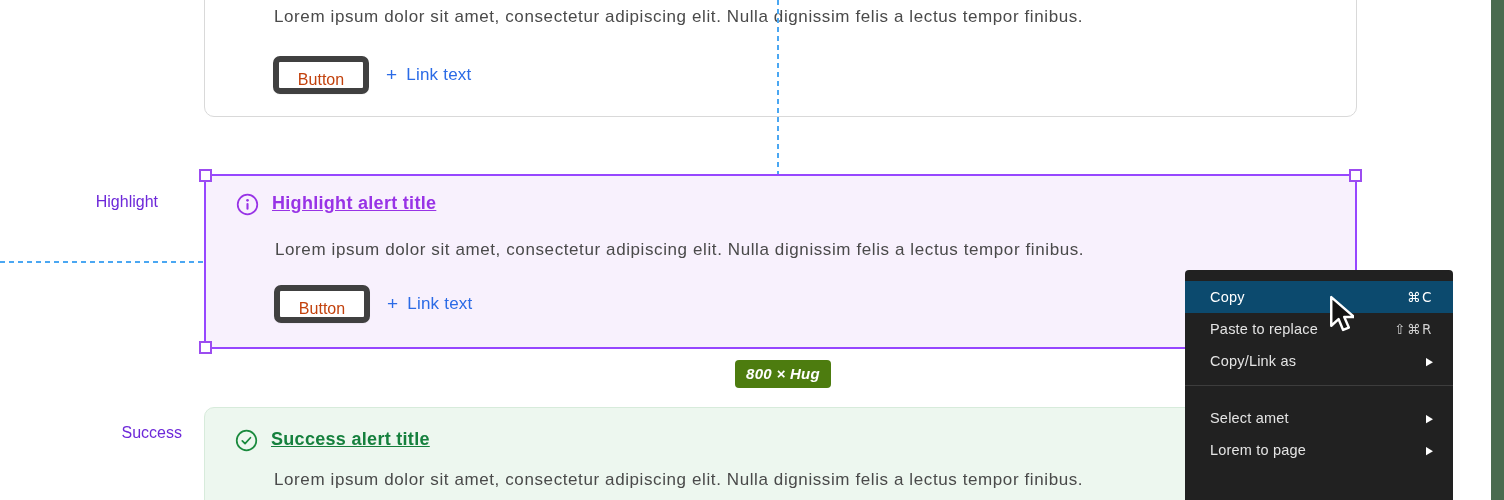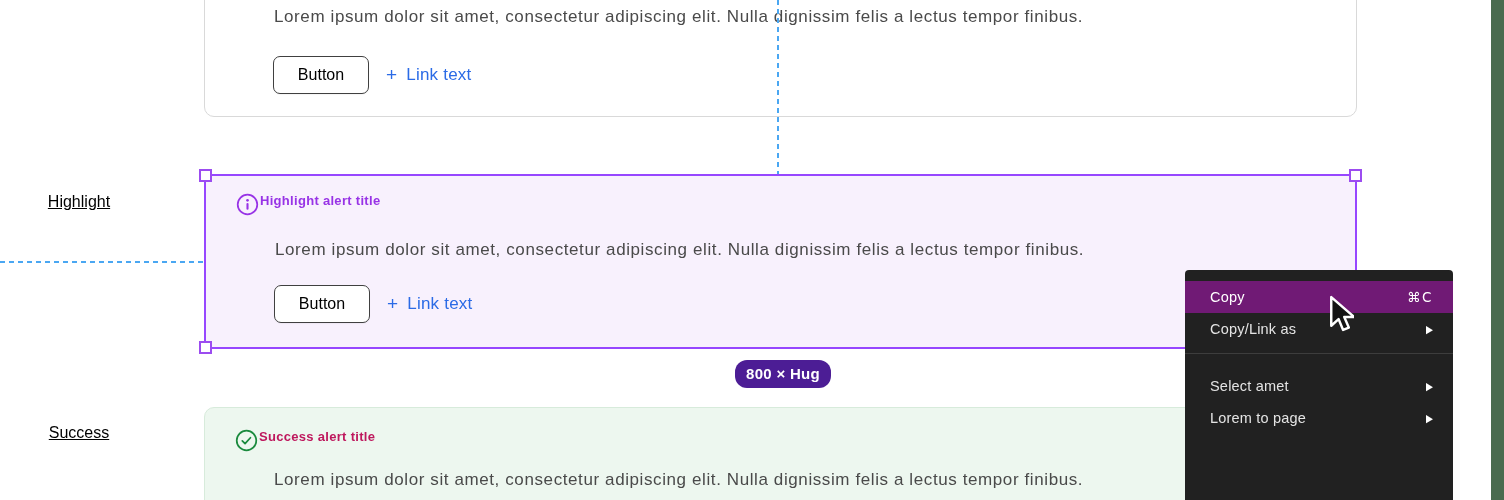--- a/index.html
+++ b/index.html
@@ -19,70 +19,70 @@
   
   .card{position:absolute;left:204px;width:1153px;box-sizing:border-box;}
   .card-top{top:-84px;height:201px;background:#fff;border:1px solid #d9d9d9;border-radius:10px;}
   .card-highlight{top:174px;height:175px;background:#f8f1fd;border:2px solid #9747ff;border-radius:2px;}
   .card-success{top:407px;height:150px;background:#edf7ef;border:1px solid #d7ebdb;border-radius:10px;}
   .alert-body{
     position:absolute;left:69px;white-space:nowrap;
     font-size:17px;letter-spacing:.6px;color:#4a4a4a;
   }
   .alert-title{
-    position:absolute;left:54px;white-space:nowrap;
-    font-size:13px;font-weight:bold;letter-spacing:.3px;
+    position:absolute;left:66px;white-space:nowrap;
+    font-size:18px;font-weight:bold;letter-spacing:.3px;text-decoration:underline;
   }
   .title-purple{color:#9833e6;}
-  .title-green{color:#be185d;text-align:right;}
+  .title-green{color:#15803d;text-align:right;}
   .alert-icon{position:absolute;left:30px;width:23px;height:23px;}
   .btn{
     position:absolute;left:68px;width:96px;height:38px;box-sizing:border-box;
-    background:#fff;border:1px solid #404040;border-radius:7px;
-    font-size:16px;color:#000000;text-align:center;line-height:36px;
+    background:#fff;border:6px solid #404040;border-radius:7px;
+    font-size:16px;color:#c2410c;text-align:center;line-height:36px;
     box-shadow:0 1px 1px rgba(0,0,0,.04);
   }
   .link-row{
     position:absolute;left:181px;height:38px;display:flex;align-items:center;gap:9px;
     color:#2b6be6;font-size:17px;font-weight:500;letter-spacing:.2px;white-space:nowrap;
   }
   .plus{font-size:19px;font-weight:500;}
   
   .handle{
     position:absolute;width:9px;height:9px;background:#fff;
     border:2px solid #9c4cf0;z-index:4;
   }
   .h-tl{left:-7px;top:-7px;} .h-tr{right:-7px;top:-7px;}
   .h-bl{left:-7px;bottom:-7px;} .h-br{right:-7px;bottom:-7px;}
   
   .row-label{
-    position:absolute;left:0;width:158px;text-align:center;
-    font-size:16px;color:#000000;white-space:nowrap;text-decoration:underline;
+    position:absolute;left:0;width:158px;text-align:right;
+    font-size:16px;color:#6d28d9;white-space:nowrap;
   }
   .label-highlight{top:193px;}
-  .label-success{top:424px;}
+  .label-success{top:424px;margin-left:24px;}
   
   .size-badge{
     position:absolute;left:735px;top:360px;height:28px;line-height:28px;
-    padding:0 11px;background:#4c1d95;border-radius:12px;z-index:7;
-    color:#fff;font-size:15px;font-weight:bold;letter-spacing:.3px;white-space:nowrap;
+    padding:0 11px;background:#4d7c0f;border-radius:4px;z-index:7;
+    color:#fff;font-size:15px;font-weight:bold;letter-spacing:.3px;white-space:nowrap;font-style:italic;
   }
   
   .green-strip{position:absolute;left:1491px;top:0;width:13px;height:500px;background:#4a6b4f;z-index:3;}
   
   .context-menu{
     position:absolute;left:1185px;top:270px;width:268px;height:245px;
     background:#212121;border-radius:4px 4px 0 0;padding-top:11px;z-index:10;
     box-sizing:border-box;
   }
   .menu-item{
     height:32px;display:flex;align-items:center;justify-content:space-between;
     padding:0 20px 0 25px;font-size:14.5px;color:#e4e4e4;letter-spacing:.2px;
   }
-  .menu-item.selected{background:#701a75;color:#ffffff;}
+  .menu-item.selected{background:#0c4a6e;color:#ffffff;}
   .menu-shortcut{
     font-family:"DejaVu Sans","Liberation Sans",sans-serif;
     font-size:13.5px;color:#cfcfcf;letter-spacing:1.5px;
   }
   .menu-item.selected .menu-shortcut{color:#ffffff;}
   .submenu-arrow{
     font-family:"DejaVu Sans","Liberation Sans",sans-serif;
     font-size:9px;color:#ffffff;transform:scaleY(1.2);
   }
   .menu-sep{height:1px;background:#3d3d3d;margin:8px 0 16px 0;}
@@ -145,20 +145,24 @@
   </div>
 
   <div class="green-strip"></div>
 
   <div class="context-menu">
     <div class="menu-item selected">
       <span>Copy</span>
       <span class="menu-shortcut">⌘C</span>
     </div>
     <div class="menu-item">
+      <span>Paste to replace</span>
+      <span class="menu-shortcut">⇧⌘R</span>
+    </div>
+    <div class="menu-item">
       <span>Copy/Link as</span>
       <span class="submenu-arrow">▶</span>
     </div>
     <div class="menu-sep"></div>
     <div class="menu-item">
       <span>Select amet</span>
       <span class="submenu-arrow">▶</span>
     </div>
     <div class="menu-item">
       <span>Lorem to page</span>

